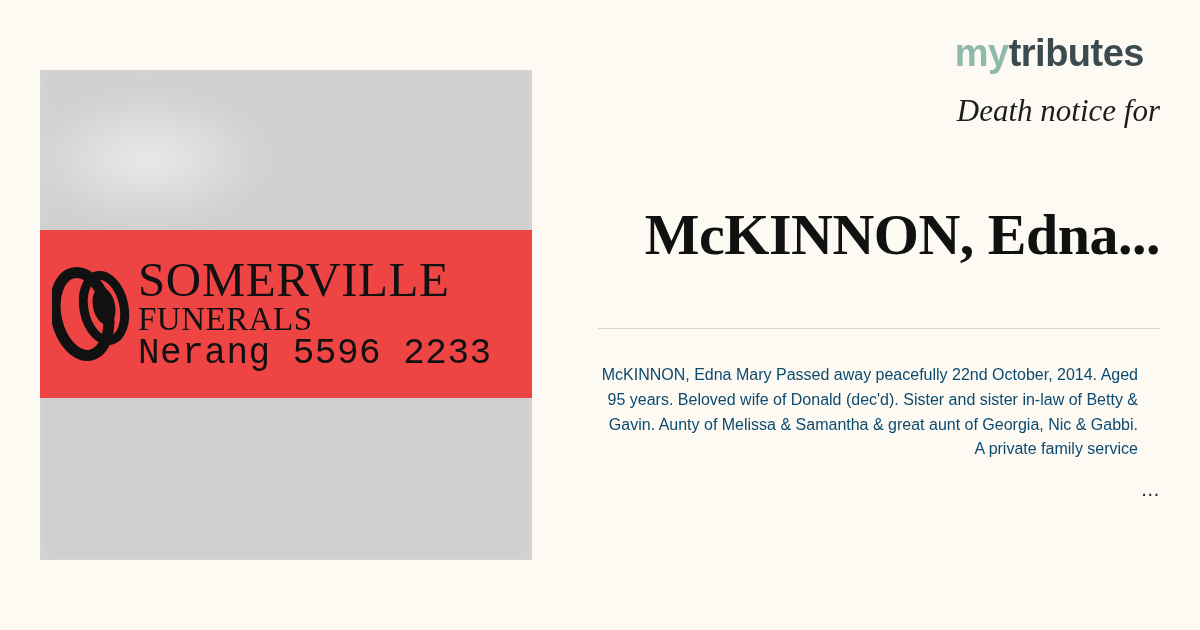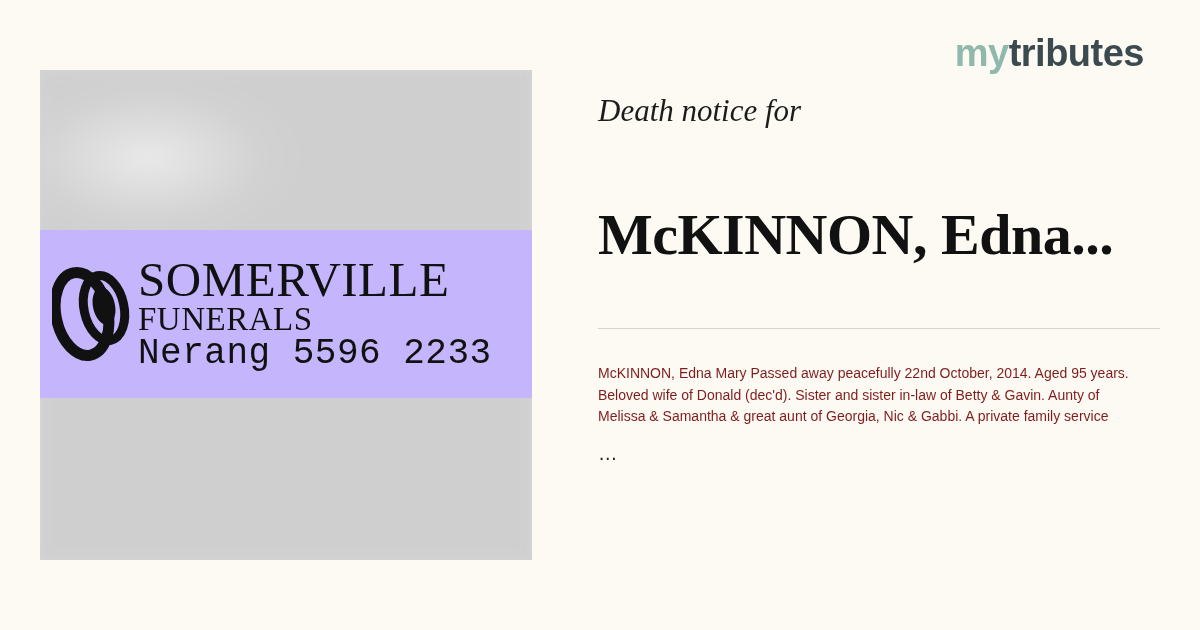--- a/index.html
+++ b/index.html
@@ -61,21 +61,21 @@
       radial-gradient(ellipse 190px 100px at 80% 86%, #dedede 0%, #cbcbcb 80%),
       linear-gradient(180deg, #dadada 0%, #d2d2d2 40%, #d5d5d5 60%, #cfcfcf 100%);
     filter: blur(6px);
   }
   .card {
     position: absolute;
     left: 0;
     top: 160px;
     width: 492px;
     height: 168px;
-    background: #c4b5fd;
+    background: #ef4444;
     display: flex;
     align-items: center;
     justify-content: flex-start;
   }
   .card-inner {
     display: flex;
     align-items: center;
     padding-left: 12px;
   }
   .logo-mark {
@@ -108,20 +108,21 @@
     white-space: nowrap;
     margin-top: 2px;
   }
 
   
   .content {
     position: absolute;
     left: 598px;
     top: 70px;
     width: 562px;
+    text-align: right;
   }
   .eyebrow {
     font-family: "Liberation Serif", serif;
     font-style: italic;
     font-size: 31px;
     color: #1c1c1c;
     margin: 22px 0 0 0;
     line-height: 1.2;
   }
   .headline {
@@ -136,22 +137,22 @@
   }
   .divider {
     margin-top: 62px;
     border: 0;
     border-top: 1px solid #d9d5cd;
     width: 562px;
   }
   .body-text {
     margin-top: 34px;
     font-family: "Liberation Sans", sans-serif;
-    font-size: 14px;
-    color: #7f1d1d;
+    font-size: 16px;
+    color: #0c4a6e;
     line-height: 1.55;
     width: 540px;
   }
   .ellipsis {
     margin-top: 12px;
     font-family: "Liberation Sans", sans-serif;
     font-size: 19.5px;
     color: #1f1f1f;
     line-height: 1.2;
   }

